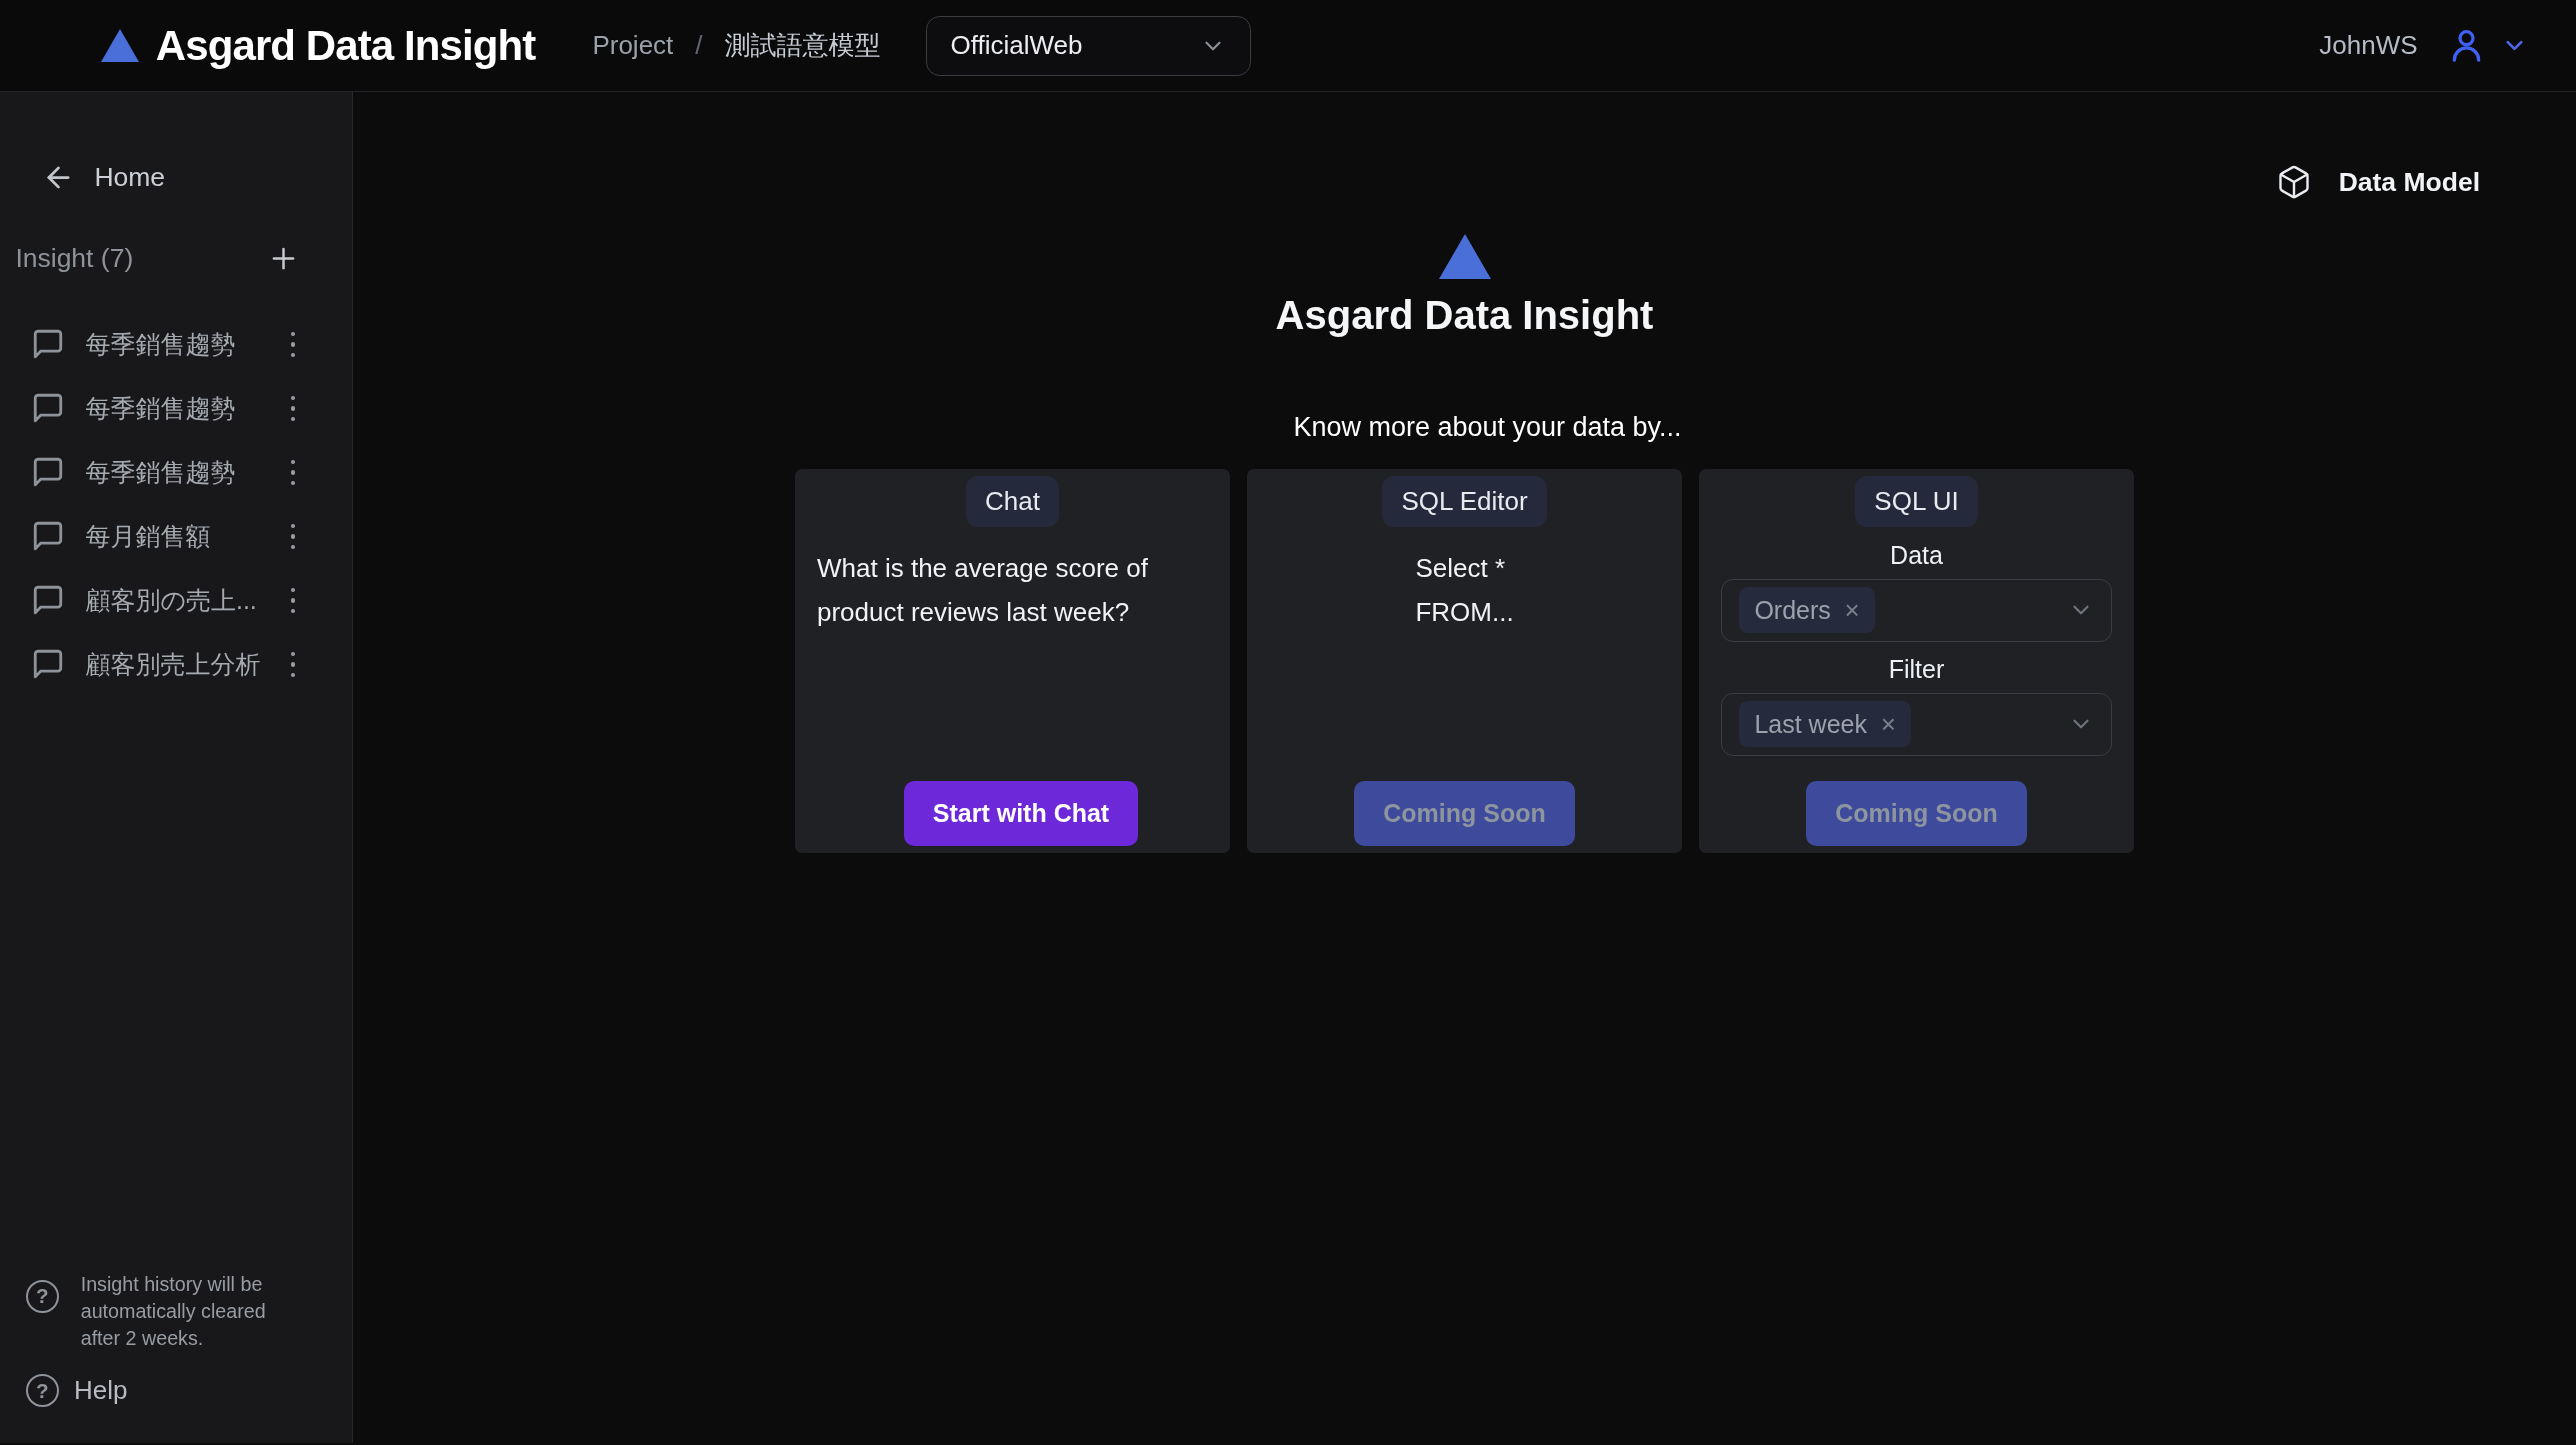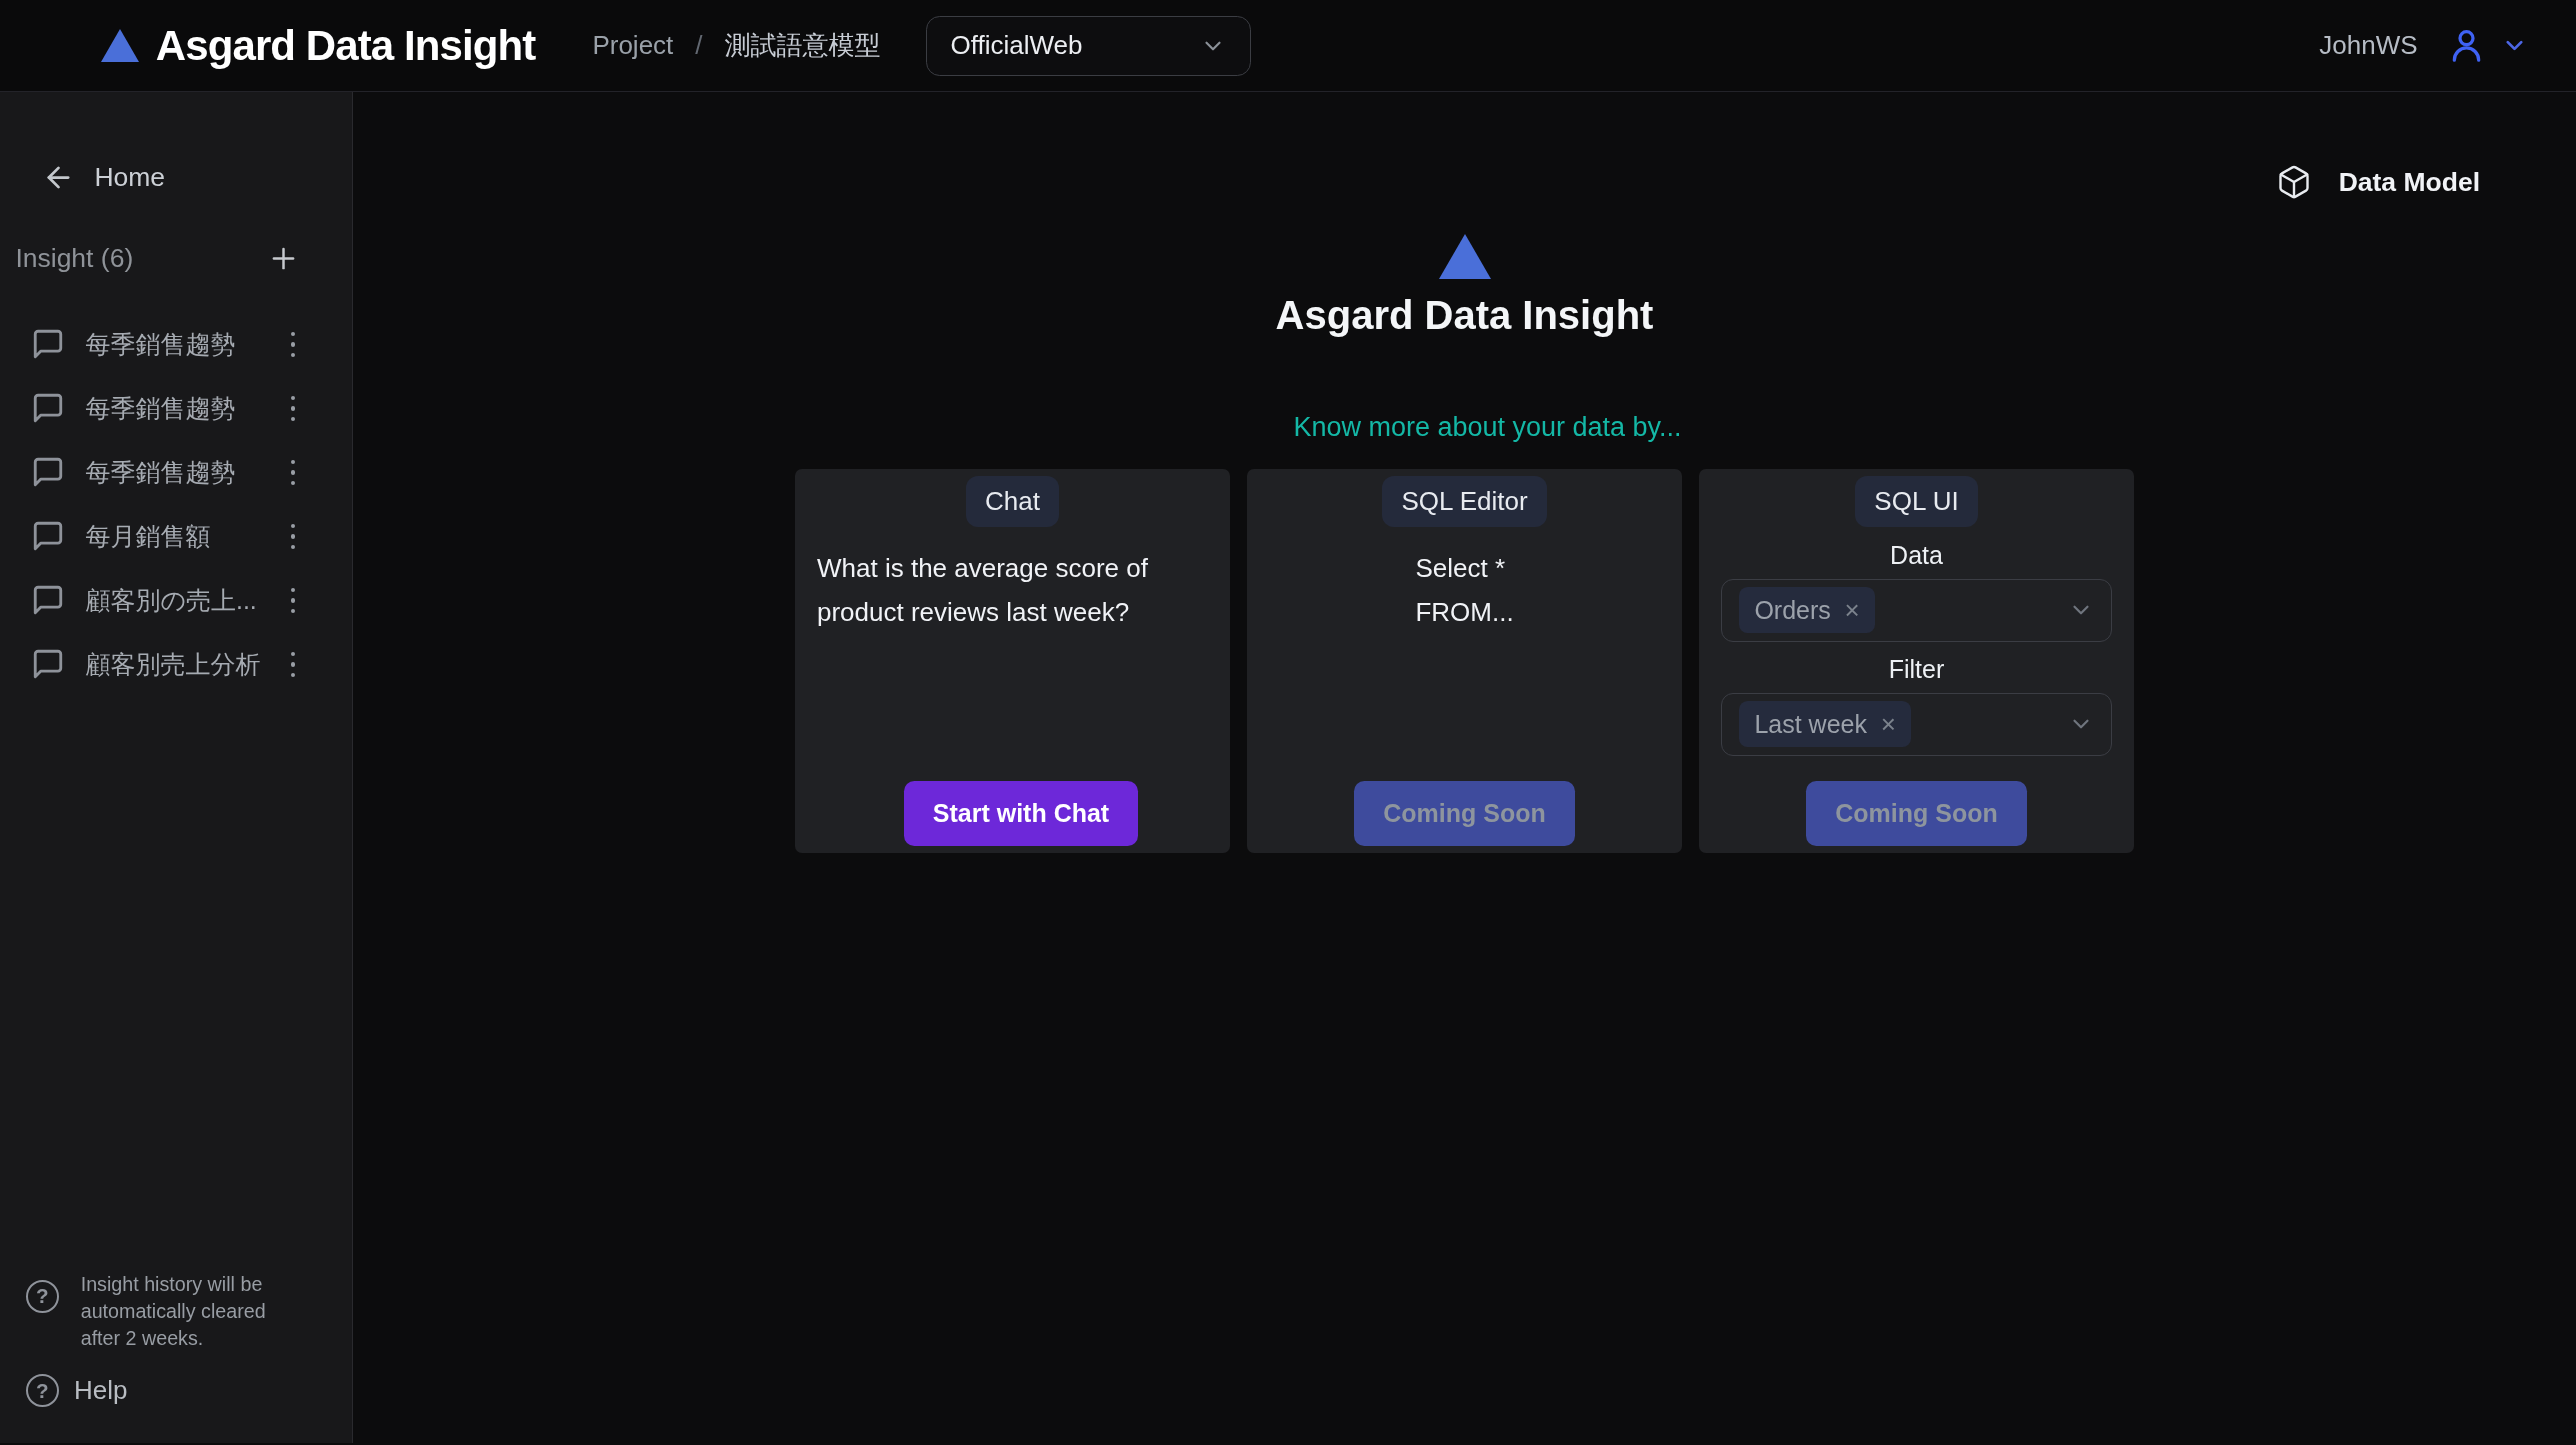--- a/index.html
+++ b/index.html
@@ -58,21 +58,21 @@
   .q-circle { flex:none; width:33px; height:33px; border:2.6px solid #8f939b; border-radius:50%; display:flex; align-items:center; justify-content:center; font-size:20.6px; font-weight:700; color:#8f939b; margin-top:8.6px; }
   .note-text { font-size:19.7px; line-height:27px; max-width:245px; color:#989da4; }
   .help-row { display:flex; align-items:center; gap:15.4px; margin-left:10.3px; margin-top:22px; background:none; border:none; cursor:pointer; color:#b9bdc3; font-size:26px; font-family:inherit; }
   .help-row .q-circle { margin-top:0; }
 
   
   .main { flex:1; position:relative; background:#0c0c0d; display:flex; flex-direction:column; align-items:center; padding-top:142px; }
   .data-model { position:absolute; top:72px; right:96px; display:flex; align-items:center; gap:27px; background:none; border:none; cursor:pointer; color:#f1f3f6; font-size:26.5px; font-weight:600; font-family:inherit;justify-content:center; }
   .tri-lg { width:0; height:0; border-left:26px solid transparent; border-right:26px solid transparent; border-bottom:45px solid #4a6fd9; }
   .hero-title { margin-top:13.7px; font-size:40px; font-weight:600; color:#f4f6f8; }
-  .hero-sub { margin-top:74px; font-size:27px; color:#14b8a6;margin-left:46px; }
+  .hero-sub { margin-top:74px; font-size:27px; color:#ffffff;margin-left:46px; }
 
   .cards { margin-top:26px; display:flex; gap:17px; }
   .card { width:435px; height:384px; background:#202124; border-radius:6.9px; padding:7px 22px; display:flex; flex-direction:column; align-items:center; }
   .badge { background:#242a3b; color:#e8ebf0; font-size:26px; padding:10.3px 19px; border-radius:12px; }
   .card-text { margin-top:19px; font-size:26px; line-height:44px; color:#f1f3f7; white-space:pre-line; }
   .btn { align-self:center; margin-top:auto; border:none; border-radius:10.3px; height:65px; padding:0 29px; font-size:25px; font-family:inherit; cursor:pointer; }
   .btn.primary { background:#6d28d9; color:#ffffff; font-weight:700;margin-left:17px; }
   .btn.disabled { background:#3e4b9d; color:#8e959e; font-weight:600; cursor:default; }
 
   .field-label { margin-top:13.7px; font-size:25px; font-weight:500; color:#eef1f5; }
@@ -125,21 +125,21 @@
   <div class="sidebar">
     <button class="home-row">
       <svg width="33" height="33" viewBox="0 0 24 24" fill="none" stroke="#c3c7cc" stroke-width="2" stroke-linecap="round" stroke-linejoin="round">
           <line x1="19" y1="12" x2="5" y2="12"></line>
           <polyline points="12 19 5 12 12 5"></polyline>
         </svg>
       <span>Home</span>
     </button>
 
     <div class="section-row">
-      <span class="section-title">Insight (6)</span>
+      <span class="section-title">Insight (7)</span>
       <button class="plus-btn">
         <svg width="33" height="33" viewBox="0 0 24 24" fill="none" stroke="#c6c9ce" stroke-width="1.8" stroke-linecap="round">
             <line x1="12" y1="5" x2="12" y2="19"></line>
             <line x1="5" y1="12" x2="19" y2="12"></line>
           </svg>
       </button>
     </div>
 
     <div class="insight-list">
       <div class="item">

